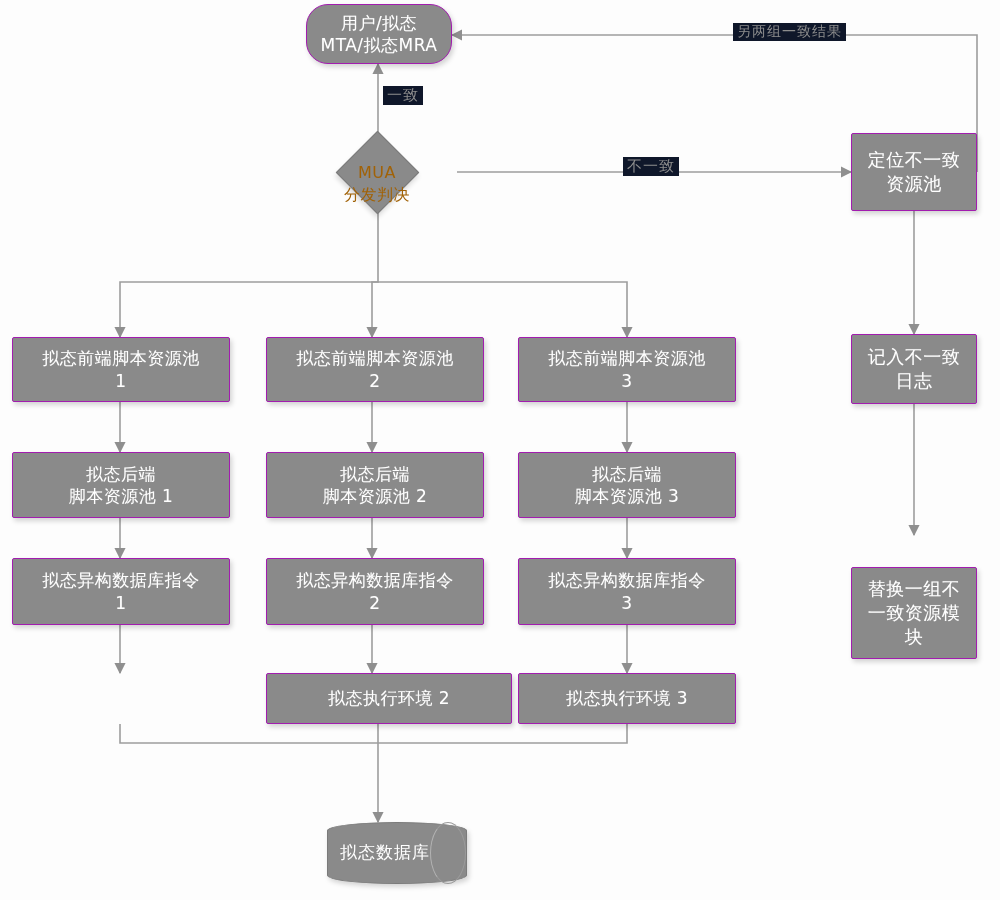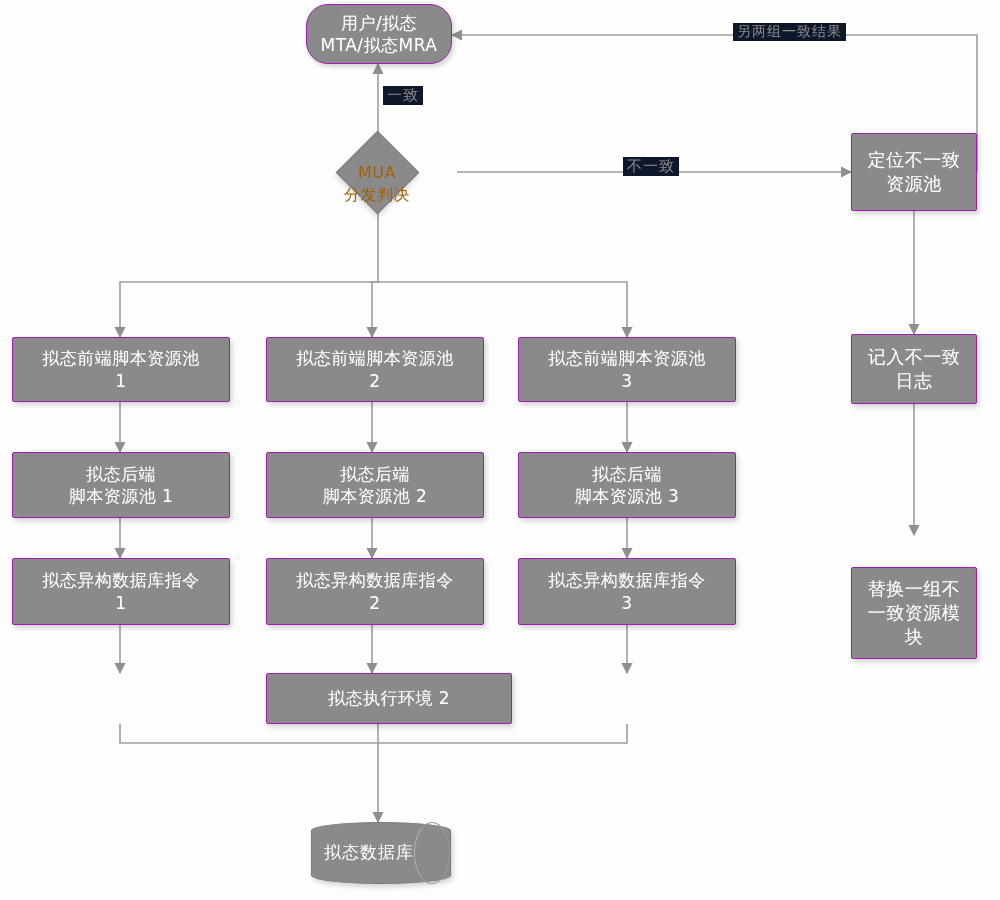--- a/index.html
+++ b/index.html
@@ -204,22 +204,23 @@
   <div class="node rect" style="left:266px; top:558px; width:218px; height:67px; font-size:17px;">拟态异构数据库指令
 2</div>
   <div class="node rect" style="left:266px; top:673px; width:246px; height:51px; font-size:17px;">拟态执行环境  2</div>
 
   <div class="node rect" style="left:518px; top:337px; width:218px; height:65px; font-size:17px;">拟态前端脚本资源池
 3</div>
   <div class="node rect" style="left:518px; top:452px; width:218px; height:66px; font-size:17px;">拟态后端
 脚本资源池  3</div>
   <div class="node rect" style="left:518px; top:558px; width:218px; height:67px; font-size:17px;">拟态异构数据库指令
 3</div>
-
-  <div class="cyl-wrap" style="left:311px; top:822px; width:138px; height:60px;text-decoration:underline;">
+  <div class="node rect" style="left:518px; top:673px; width:218px; height:51px; font-size:17px;">拟态执行环境  3</div>
+
+  <div class="cyl-wrap" style="left:327px; top:822px; width:138px; height:60px;text-decoration:underline;">
     <div class="cyl-body"></div>
     <div class="cyl-cap"></div>
     <div class="cyl-label" style="font-size:17px;">拟态数据库</div>
   </div>
 
   <div class="edge-label" style="left:347px; top:86px; font-size:15px;margin-left:36px;">一致</div>
   <div class="edge-label" style="left:623px; top:157px; font-size:15px;">不一致</div>
   <div class="edge-label" style="left:733px; top:23px; font-size:14px;">另两组一致结果</div>
 
 </div>

